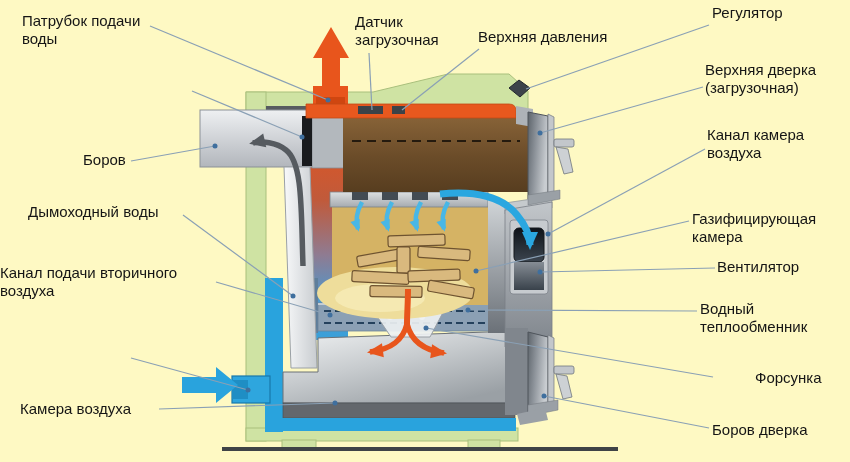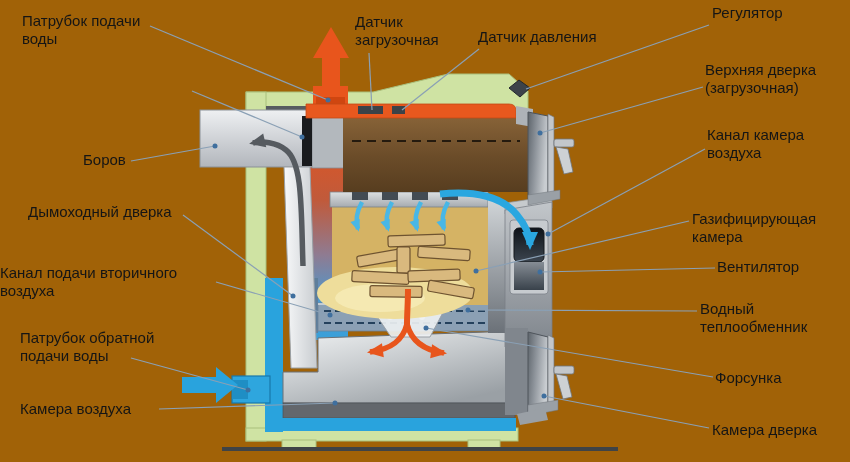--- a/index.html
+++ b/index.html
@@ -1,36 +1,36 @@
 <!DOCTYPE html>
 <html><head>
 <meta charset="utf-8">
 <style>
   html,body{margin:0;padding:0;background:#ffffff;}
-  .stage{position:relative;width:850px;height:462px;background:#a16207;overflow:hidden;
+  .stage{position:relative;width:850px;height:462px;background:#fef9c3;overflow:hidden;
          font-family:"Liberation Sans",sans-serif;}
   .stage svg{position:absolute;left:0;top:0;}
   .label{position:absolute;font-size:15px;line-height:18px;color:#151515;
          white-space:pre-line;letter-spacing:0;}
   .lb1{left:22px;top:12px}
   .lb2{left:22px;top:81px}
   .lb3{left:83px;top:151px}
   .lb4{left:28px;top:203px}
   .lb5{left:0;top:264px}
   .lb6{left:20px;top:329px}
   .lb7{left:20px;top:400px}
   .lb8{left:355px;top:13px}
   .lb9{left:478px;top:28px}
   .lb10{left:712px;top:4px}
   .lb11{left:705px;top:61px}
   .lb12{left:707px;top:126px}
   .lb13{left:692px;top:210px}
   .lb14{left:717px;top:258px}
   .lb15{left:700px;top:300px}
-  .lb16{left:715px;top:369px}
+  .lb16{left:755px;top:369px}
   .lb17{left:712px;top:421px}
 </style>
 </head>
 <body>
 
 <div class="stage">
 
 <svg width="850" height="462" viewBox="0 0 850 462">
   <defs>
     <linearGradient id="gPipe" x1="0" y1="0" x2="0" y2="1">
@@ -262,35 +262,33 @@
     <circle cx="540" cy="272" r="2.5"></circle>
         <circle cx="468" cy="310" r="2.5"></circle>
     <circle cx="426" cy="328" r="2.5"></circle>
         <circle cx="544" cy="396" r="2.5"></circle>
   </g>
 </svg>
 
 <div class="label lb1">Патрубок подачи
 воды</div>
 <div class="label lb3">Боров</div>
-<div class="label lb4">Дымоходный дверка</div>
+<div class="label lb4">Дымоходный воды</div>
 <div class="label lb5">Канал подачи вторичного
 воздуха</div>
-<div class="label lb6">Патрубок обратной
-подачи воды</div>
 <div class="label lb7">Камера воздуха</div>
 <div class="label lb8">Датчик
 загрузочная</div>
-<div class="label lb9">Датчик давления</div>
+<div class="label lb9">Верхняя давления</div>
 <div class="label lb10">Регулятор</div>
 <div class="label lb11">Верхняя дверка
 (загрузочная)</div>
 <div class="label lb12">Канал камера
 воздуха</div>
 <div class="label lb13">Газифицирующая
 камера</div>
 <div class="label lb14">Вентилятор</div>
 <div class="label lb15">Водный
 теплообменник</div>
 <div class="label lb16">Форсунка</div>
-<div class="label lb17">Камера дверка</div>
+<div class="label lb17">Боров дверка</div>
 
 </div>
 
 </body></html>

